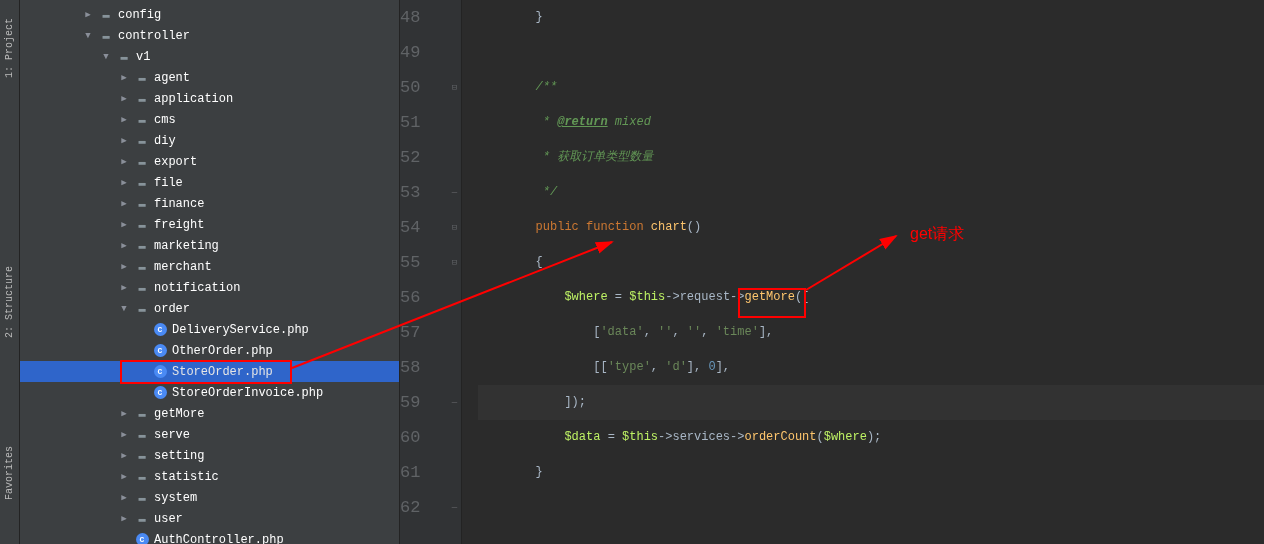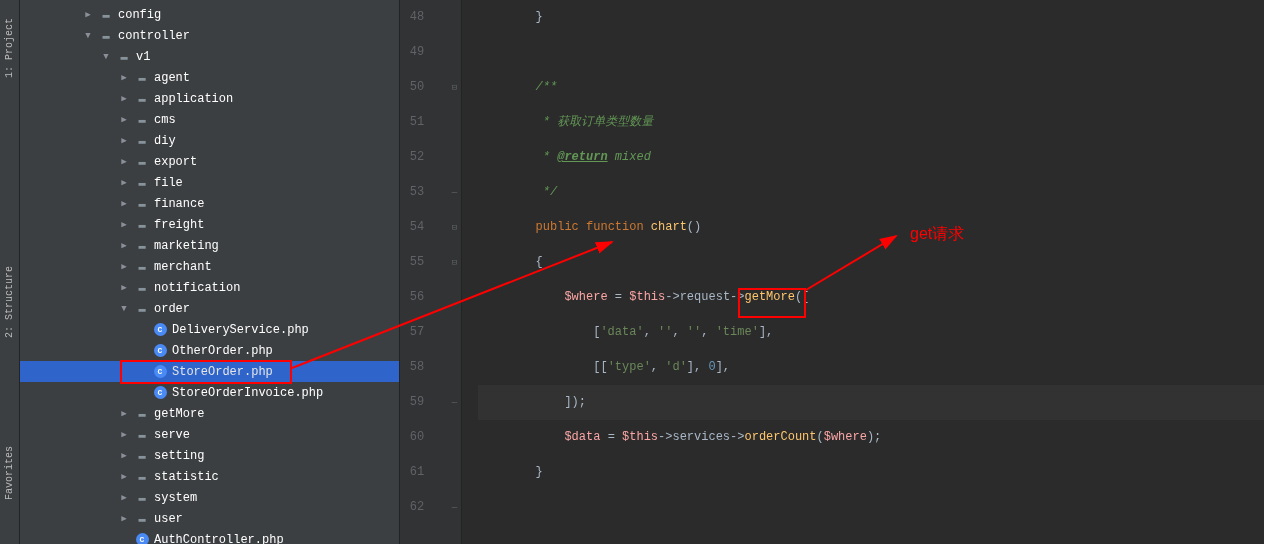--- a/index.html
+++ b/index.html
@@ -105,24 +105,24 @@
       background: #2b2b2b;
       display: flex;
       position: relative;
     }
     .gutters {
       display: flex;
       background: #313335;
     }
     .line-numbers {
       width: 48px;
-      text-align: center;
+      text-align: left;
       padding-right: 14px;
       color: #606366;
-      font-size: 12px;
+      font-size: 17px;
       user-select: none;
     }
     .line-numbers .ln {
       height: 35px;
       line-height: 35px;
     }
     .fold-gutter {
       width: 14px;
       border-right: 1px solid #232323;
     }
@@ -146,21 +146,21 @@
     }
     .code-line.current {
       background: #323232;
     }
     
     
     .kw { color: #cc7832; }          
     .fn { color: #ffc66d; }          
     .str { color: #6a8759; }         
     .num { color: #6897bb; }         
-    .var { color: #fca5a5; margin-top: 36px; }
+    .var { color: #bef264; margin-top: 36px; }
     .doc { color: #629755; font-style: italic; }
     .doctag { color: #629755; font-style: italic; text-decoration: underline; font-weight: bold; }
     .punct { color: #a9b7c6; }
     .method { color: #ffc66d; }
     
     
     .annotation-layer {
       position: absolute;
       top: 0;
       left: 0;
@@ -368,22 +368,22 @@
         <div class="fold-marker">─</div>
         <div class="fold-marker"></div>
         <div class="fold-marker"></div>
         <div class="fold-marker">─</div>
       </div>
     </div>
     <div class="code-area">
       <div class="code-line">        <span class="punct">}</span></div>
       <div class="code-line"></div>
       <div class="code-line">        <span class="doc">/**</span></div>
+      <div class="code-line">        <span class="doc"> * </span><span class="doctag">@return</span><span class="doc"> mixed</span></div>
       <div class="code-line">        <span class="doc"> * 获取订单类型数量</span></div>
-      <div class="code-line">        <span class="doc"> * </span><span class="doctag">@return</span><span class="doc"> mixed</span></div>
       <div class="code-line">        <span class="doc"> */</span></div>
       <div class="code-line">        <span class="kw">public</span><span class="kw"> function </span><span class="fn">chart</span><span class="punct">()</span></div>
       <div class="code-line">        <span class="punct">{</span></div>
       <div class="code-line">            <span class="var">$where</span><span class="punct"> = </span><span class="var">$this</span><span class="punct">-&gt;request-&gt;</span><span class="method">getMore</span><span class="punct">([</span></div>
       <div class="code-line">                <span class="punct">[</span><span class="str">'data'</span><span class="punct">, </span><span class="str">''</span><span class="punct">, </span><span class="str">''</span><span class="punct">, </span><span class="str">'time'</span><span class="punct">],</span></div>
       <div class="code-line">                <span class="punct">[[</span><span class="str">'type'</span><span class="punct">, </span><span class="str">'d'</span><span class="punct">], </span><span class="num">0</span><span class="punct">],</span></div>
       <div class="code-line current">            <span class="punct">]);</span></div>
       <div class="code-line">            <span class="var">$data</span><span class="punct"> = </span><span class="var">$this</span><span class="punct">-&gt;services-&gt;</span><span class="method">orderCount</span><span class="punct">(</span><span class="var">$where</span><span class="punct">);</span></div>
       <div class="code-line">        <span class="punct">}</span></div>
     </div>

